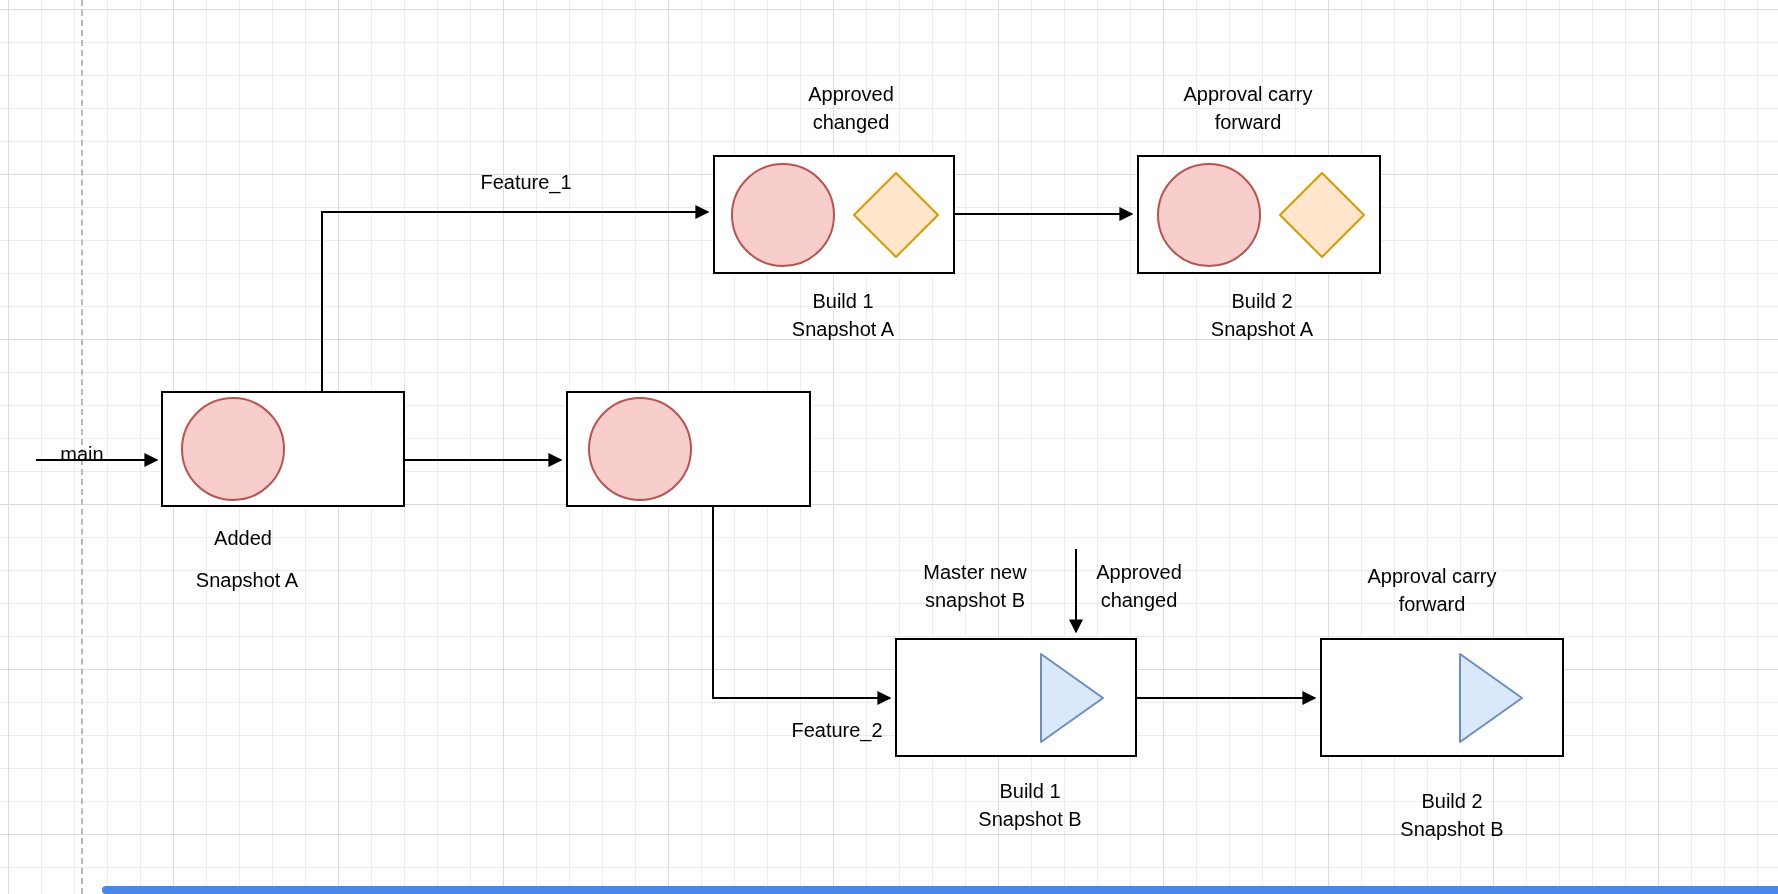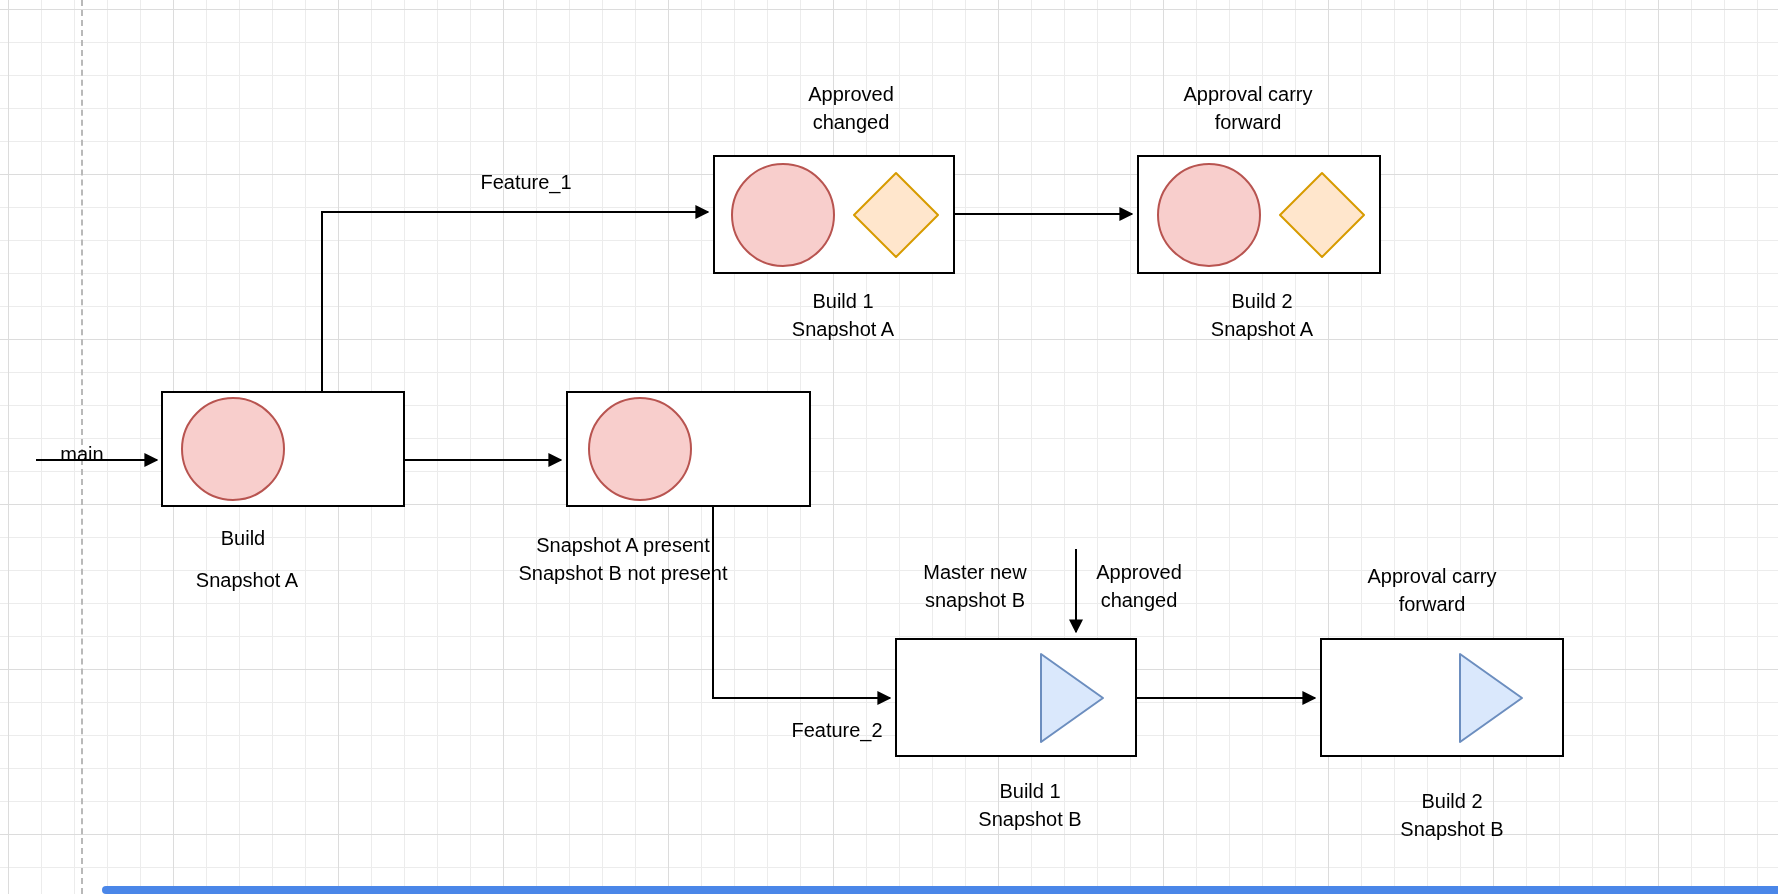--- a/index.html
+++ b/index.html
@@ -116,28 +116,26 @@
   <div class="label" style="left:975px; top:558px;">Master new
 snapshot B</div>
   <div class="label" style="left:1139px; top:558px;">Approved
 changed</div>
   <div class="label" style="left:1432px; top:562px;">Approval carry
 forward</div>
 
   <div class="node" style="left:161px; top:391px; width:244px; height:116px; padding-left:18px;">
     <div class="circle"></div>
   </div>
-  <div class="label" style="left:243px; top:524px;">Build</div>
+  <div class="label" style="left:243px; top:524px;">Added</div>
   <div class="label" style="left:247px; top:566px;">Snapshot A</div>
 
   <div class="node" style="left:566px; top:391px; width:245px; height:116px; padding-left:20px;">
     <div class="circle"></div>
   </div>
-  <div class="label" style="left:623px; top:531px;">Snapshot A present
-Snapshot B not present</div>
 
   <div class="node" style="left:713px; top:155px; width:242px; height:119px; padding-left:16px; gap:16px;">
     <div class="circle"></div>
     <svg class="diamond" width="90" height="90" viewBox="0 0 90 90">
       <polygon points="45,3 87,45 45,87 3,45"></polygon>
     </svg>
   </div>
   <div class="label" style="left:843px; top:287px;">Build 1
 Snapshot A</div>
 

